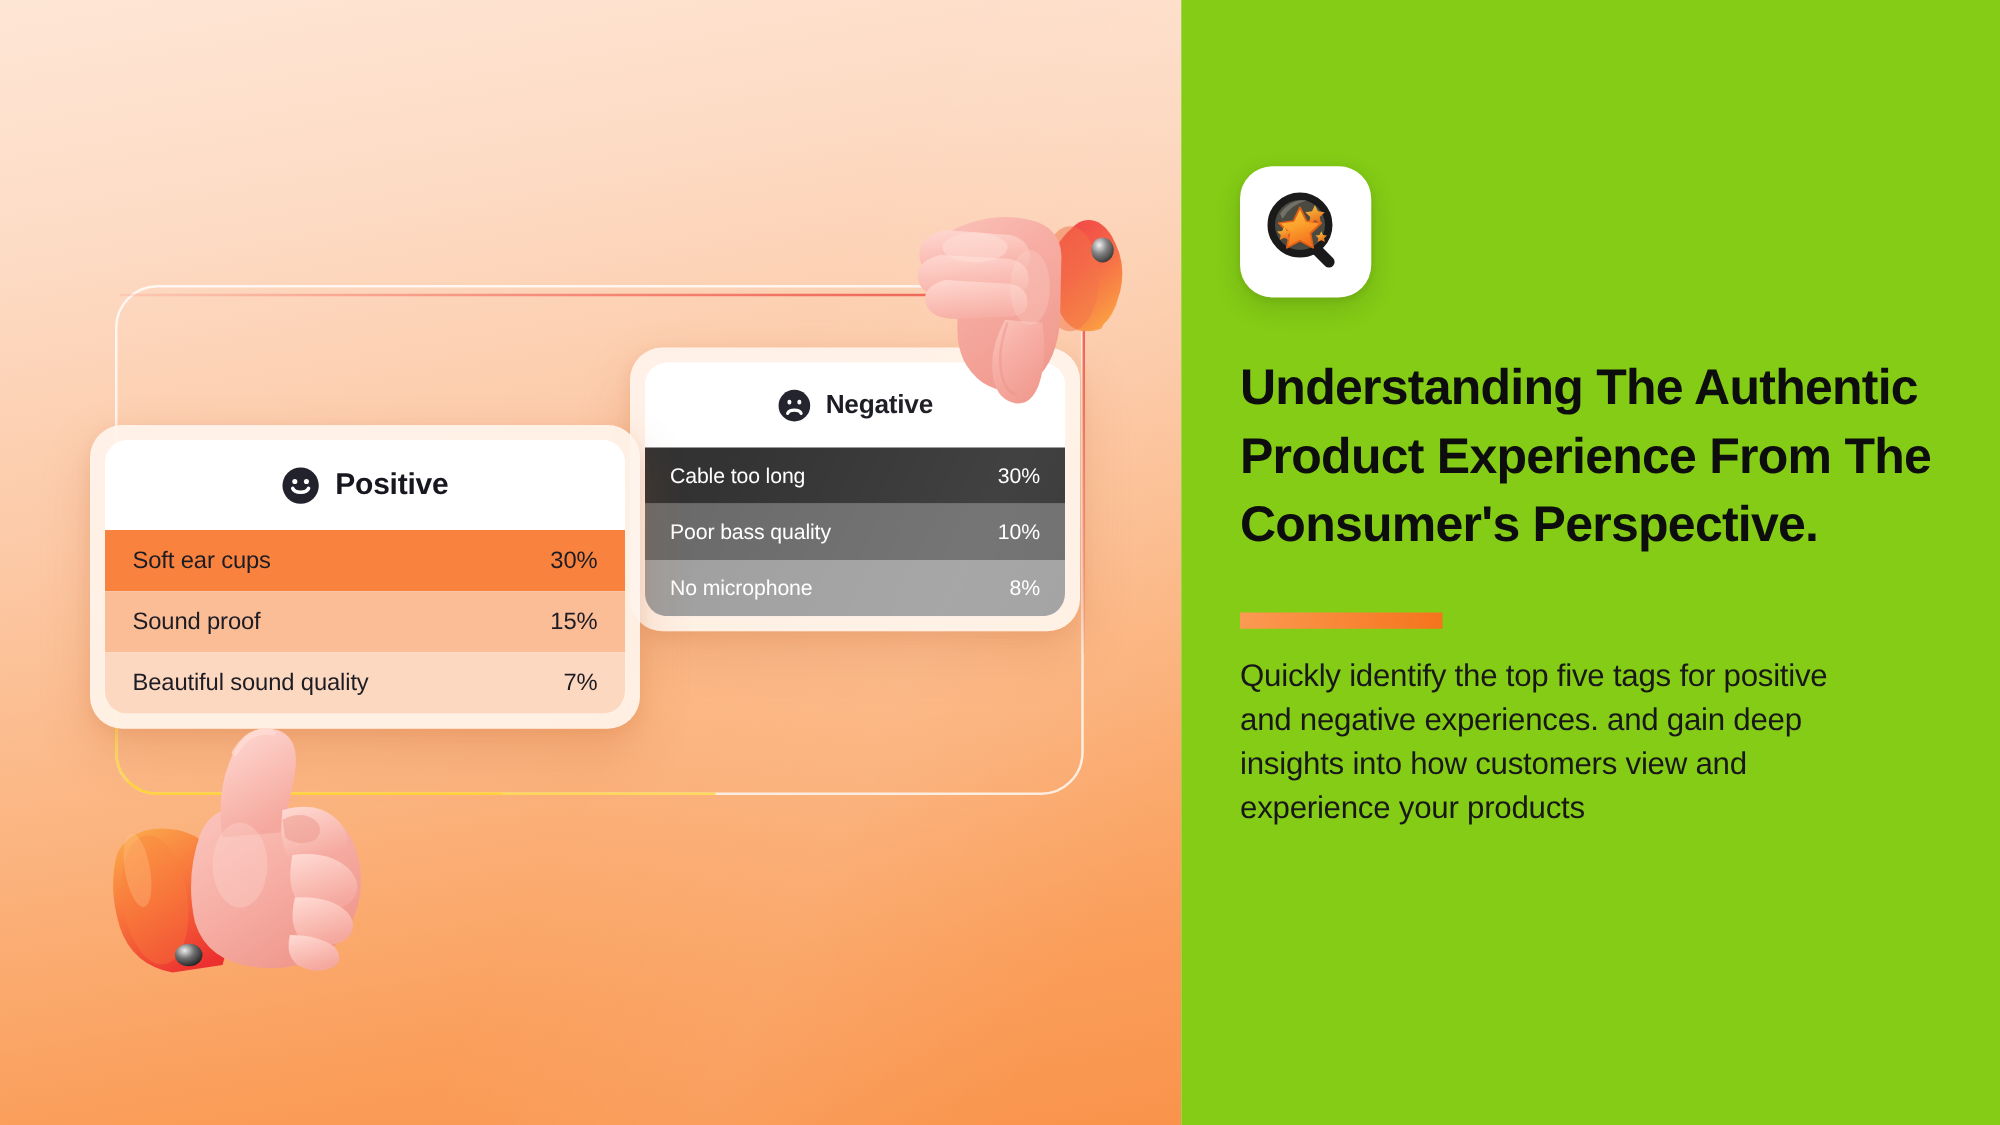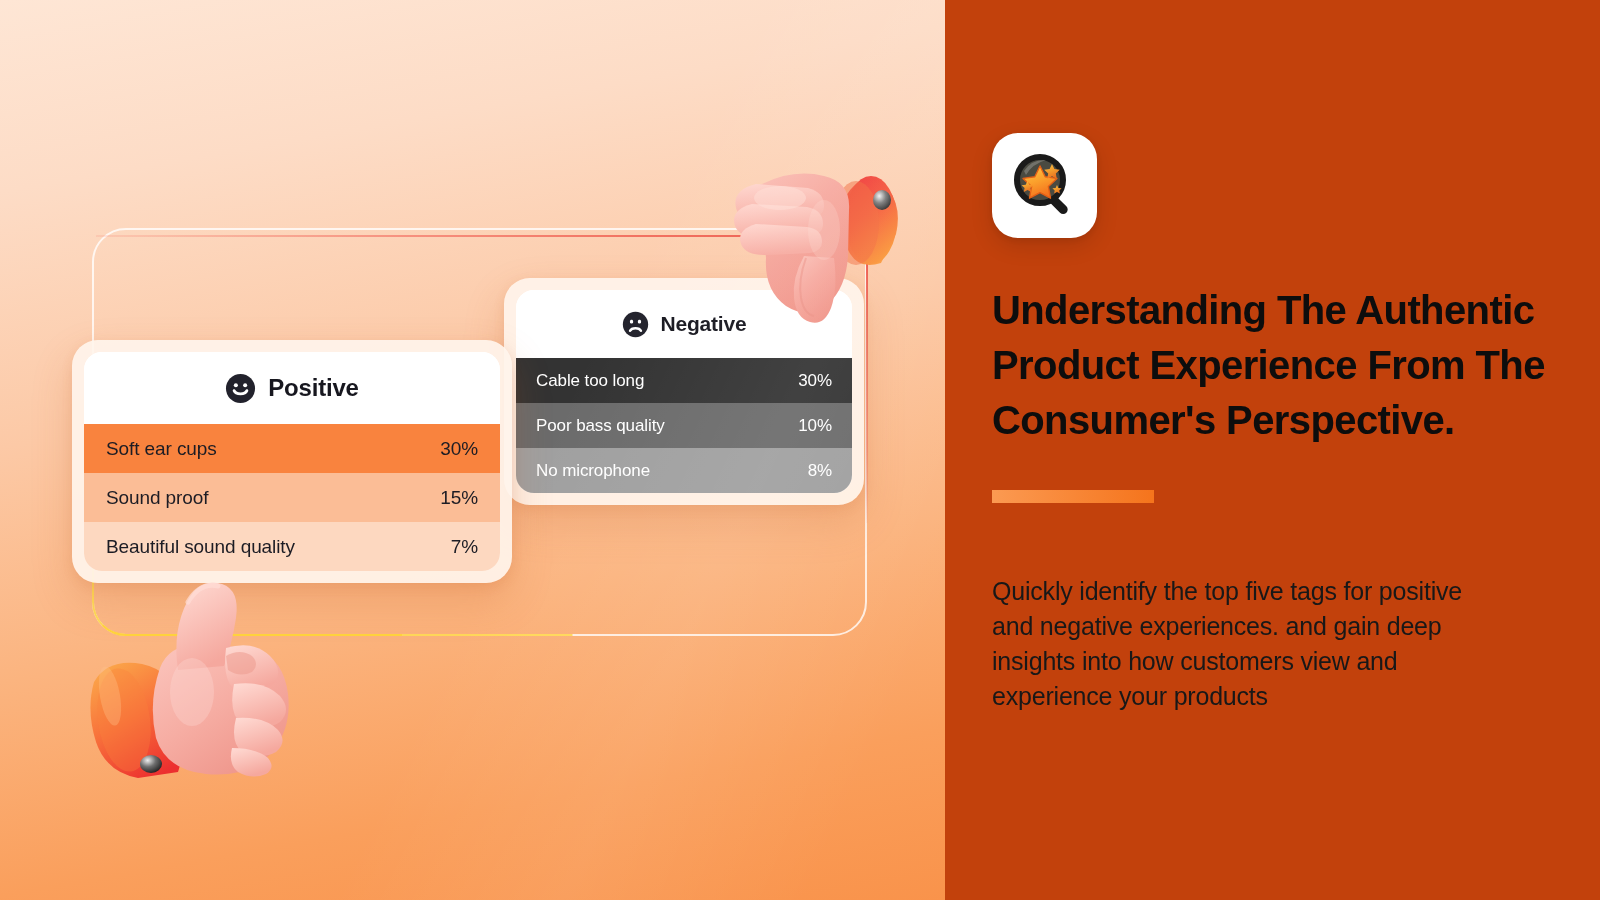--- a/index.html
+++ b/index.html
@@ -186,21 +186,21 @@
     top: 552px;
     width: 240px;
     height: 232px;
   }
 
   
   .text-panel {
     position: relative;
     width: 655px;
     height: 900px;
-    background: #c2410c;
+    background: #84cc16;
     flex: 0 0 655px;
   }
   .app-icon {
     position: absolute;
     left: 47px;
     top: 133px;
     width: 105px;
     height: 105px;
     border-radius: 26px;
     background: #ffffff;
@@ -225,21 +225,21 @@
     position: absolute;
     left: 47px;
     top: 490px;
     width: 162px;
     height: 13px;
     background: linear-gradient(90deg, #FB9A52 0%, #F5741C 100%);
   }
   .body-copy {
     position: absolute;
     left: 47px;
-    top: 574px;
+    top: 524px;
     width: 500px;
     margin: 0;
     font-size: 25px;
     line-height: 35px;
     color: #181818;
     letter-spacing: -0.2px;
   }
 </style>
 </head>
 <body>

